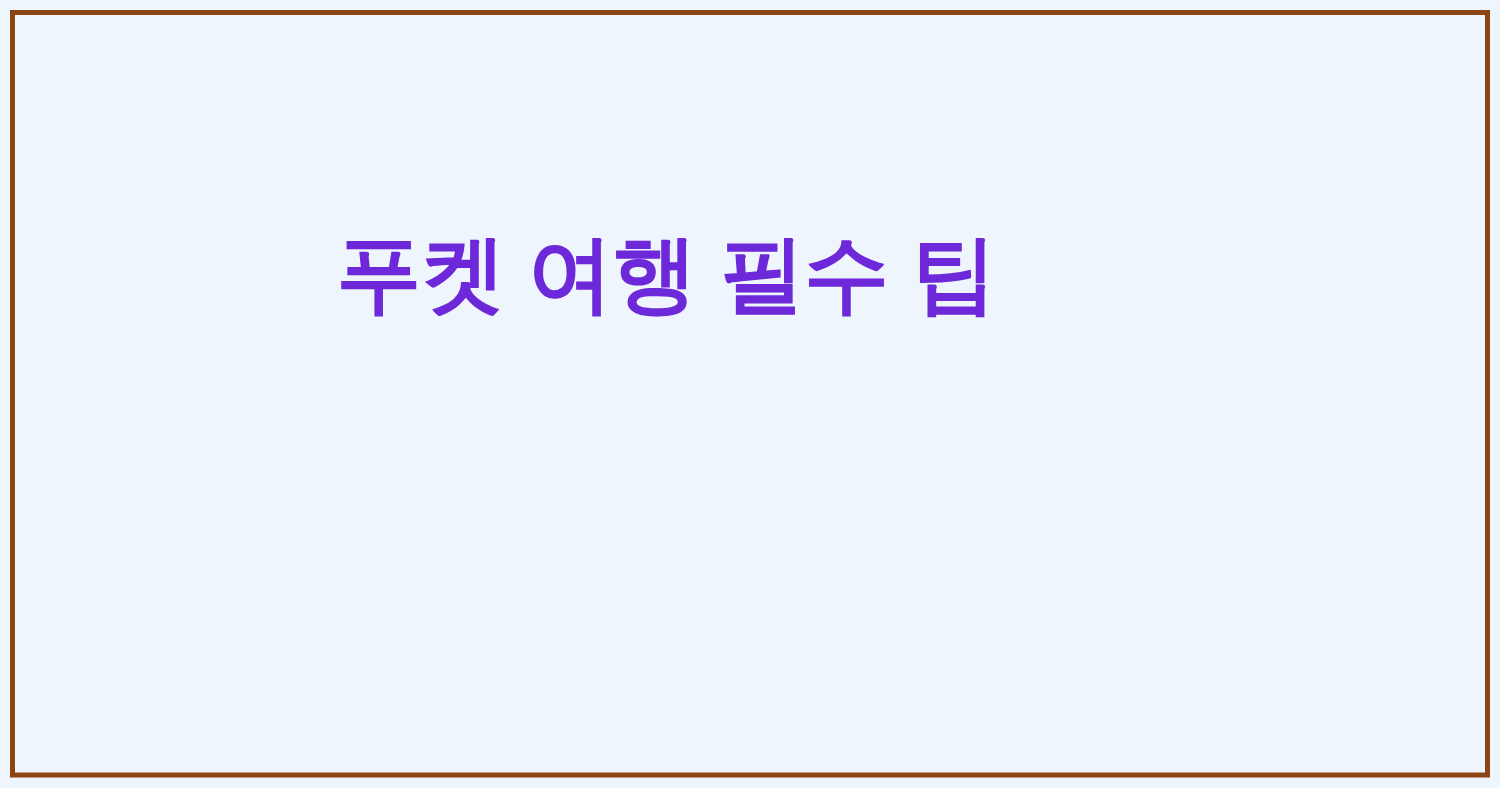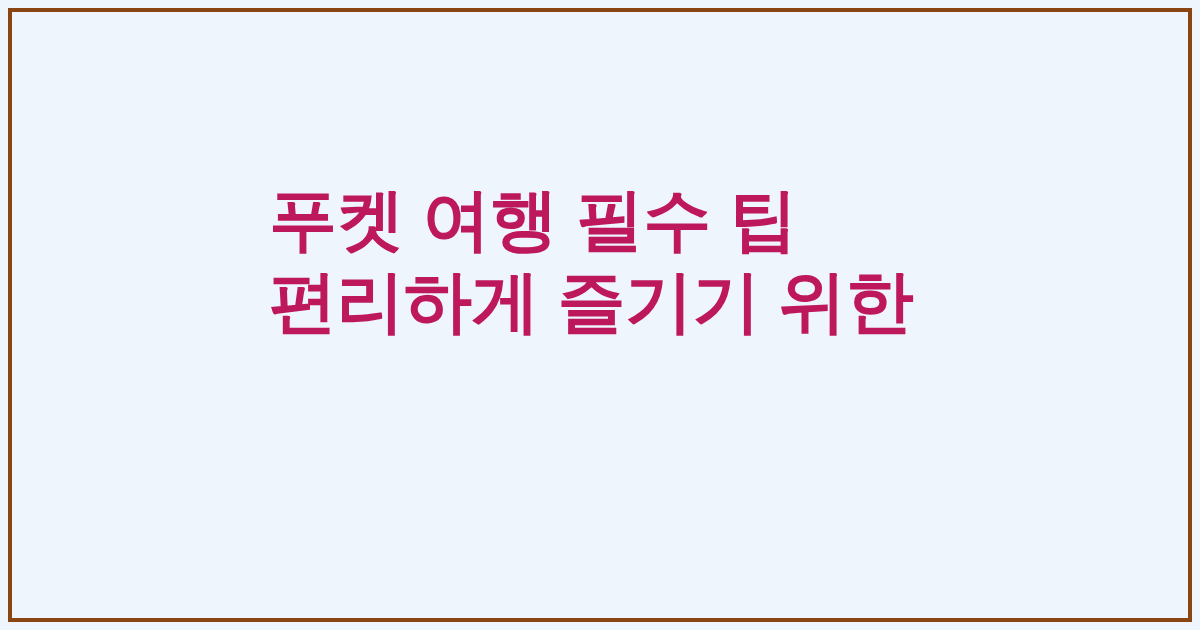--- a/index.html
+++ b/index.html
@@ -40,30 +40,29 @@
     width: 880px;
   }
 
   .title-line {
     display: block;
     font-family: "Liberation Sans", "DejaVu Sans", sans-serif;
     font-weight: 700;
     font-size: 68px;
     line-height: 82px;
     letter-spacing: -0.5px;
-    color: #be185d;
+    color: #6d28d9;
     white-space: nowrap;
     text-align: left;
   }
 </style>
 </head>
 <body>
 
 <div id="thumbnail-canvas">
 
   <div id="card-frame"></div>
 
   <div id="title-block">
     <span class="title-line">푸켓 여행 필수 팁</span>
-    <span class="title-line">편리하게 즐기기 위한</span>
   </div>
 
 </div>
 
 </body></html>

